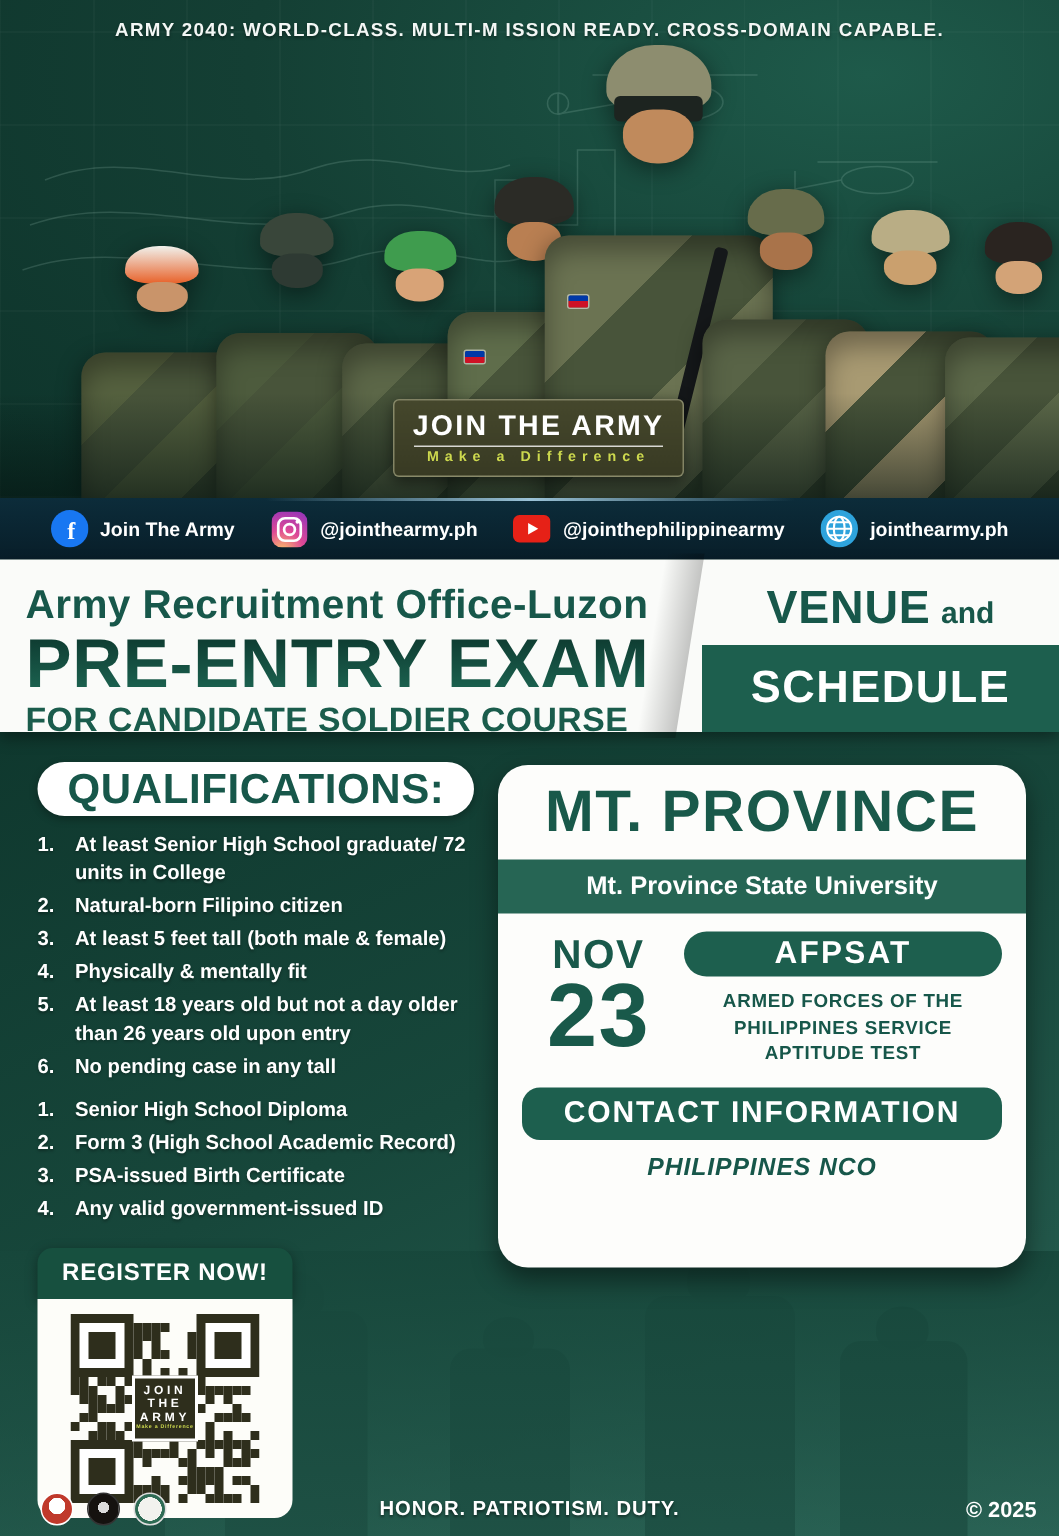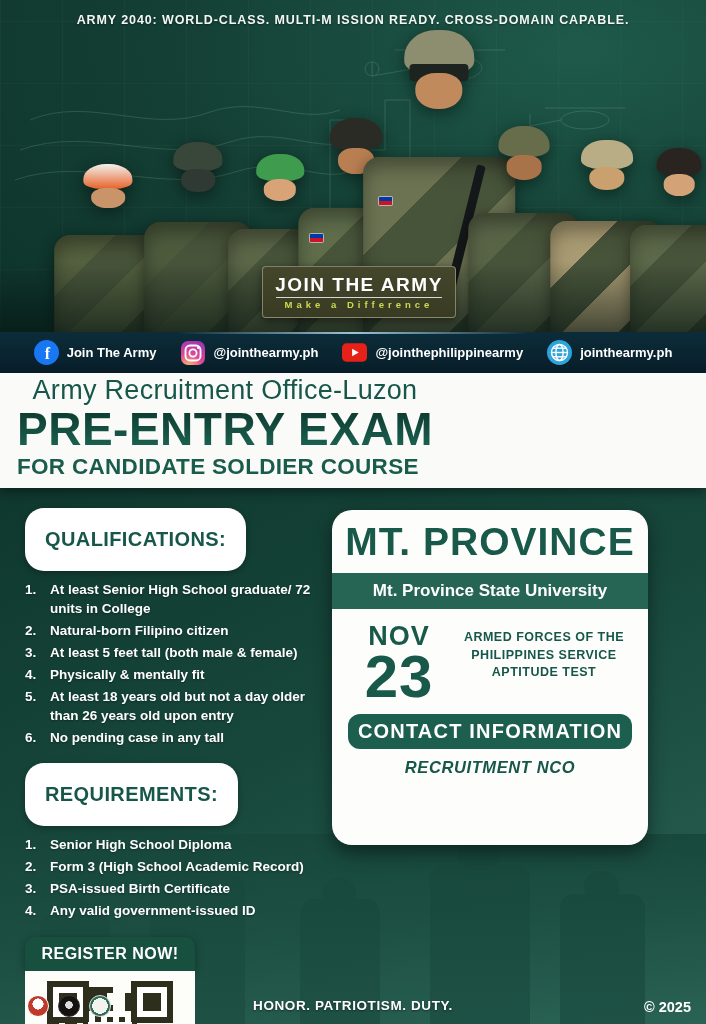--- a/index.html
+++ b/index.html
@@ -44,21 +44,21 @@
     display:flex;align-items:center;justify-content:center;gap:24px;}
   .social:before{content:"";position:absolute;top:0;left:25%;right:25%;height:2px;
     background:linear-gradient(90deg,transparent,#bfe9ff,transparent);opacity:.8;}
   .soc{display:flex;align-items:center;gap:8px;color:#fff;font-size:13px;font-weight:800;}
   .ic{width:25px;height:25px;display:flex;align-items:center;justify-content:center;flex:0 0 auto;}
 
   
   .titleband{position:absolute;top:373px;left:0;right:0;height:115px;background:#fafbf9;z-index:4;
     box-shadow:0 4px 10px rgba(0,0,0,.4);}
   .tb-left{position:absolute;left:17px;top:0;}
-  .tb1{font-size:27px;font-weight:400;color:#17574a;letter-spacing:.3px;margin-top:2px;text-align:center;}
+  .tb1{font-size:27px;font-weight:700;color:#17574a;letter-spacing:.3px;margin-top:15px;}
   .tb2{font-size:46px;font-weight:800;letter-spacing:.5px;line-height:1.04;
     background:linear-gradient(180deg,#0c352c,#1e6a56);-webkit-background-clip:text;background-clip:text;color:transparent;}
   .tb3{font-size:22.5px;font-weight:800;color:#1a5c4c;letter-spacing:.3px;}
   .tb-right{position:absolute;right:0;top:0;bottom:0;width:238px;}
   .diag{position:absolute;left:-34px;top:-4px;bottom:-4px;width:26px;transform:skewX(-9deg);
     background:linear-gradient(90deg,transparent,rgba(0,0,0,.22));}
   .venue-top{height:57px;display:flex;align-items:baseline;justify-content:center;padding-top:14px;box-sizing:border-box;}
   .venue-top .big{font-size:31px;font-weight:800;color:#17574a;letter-spacing:.5px;}
   .venue-top .small{font-size:20px;font-weight:700;color:#17574a;margin-left:7px;}
   .schedule-box{position:absolute;left:0;right:0;top:57px;bottom:0;background:#1d5f4e;
@@ -68,38 +68,38 @@
   .bodyarea{position:absolute;top:488px;left:0;right:0;bottom:0;
     background:linear-gradient(155deg,#0f382e 0%,#17473b 45%,#2a6355 100%);}
   .photo{position:absolute;left:0;right:0;bottom:0;height:190px;overflow:hidden;
     background:linear-gradient(180deg,#1c5347 0%,#2d6optimize859 100%);}
   .photo .sil{position:absolute;background:#16443a;border-radius:14px 14px 0 0;opacity:.85;}
   .photo .sh{position:absolute;background:#16443a;border-radius:50% 50% 40% 40%;opacity:.85;}
   .photo .ov{position:absolute;inset:0;background:linear-gradient(180deg,rgba(23,71,59,.9),rgba(42,99,85,.35));}
 
   .leftcol{position:absolute;left:25px;top:20px;width:310px;z-index:3;}
   .pill-white{display:inline-block;background:#fff;color:#17574a;font-weight:800;
-    border-radius:19px;padding:20px 20px;font-size:20px;letter-spacing:.4px;box-shadow:0 2px 6px rgba(0,0,0,.3);}
+    border-radius:19px;padding:2px 20px;font-size:28px;letter-spacing:.4px;box-shadow:0 2px 6px rgba(0,0,0,.3);}
   ol.plist{list-style:none;margin:10px 0 0;padding:0;counter-reset:n;color:#fff;}
   ol.plist li{display:grid;grid-template-columns:25px 1fr;font-size:13.5px;font-weight:800;
     line-height:1.38;margin-bottom:3.5px;counter-increment:n;text-shadow:0 1px 2px rgba(0,0,0,.35);}
   ol.plist li:before{content:counter(n) ".";}
   .req{margin-top:15px;}
   .register{margin-top:16px;width:170px;}
   .reg-head{background:#17503f;border-radius:10px 10px 0 0;color:#fff;font-weight:800;font-size:16px;
     letter-spacing:.5px;text-align:center;padding:8px 0;box-shadow:0 2px 8px rgba(0,0,0,.35);}
   .qr-box{background:#fdfdf9;border-radius:0 0 12px 12px;padding:10px;display:flex;justify-content:center;}
   .qr-wrap{position:relative;width:126px;height:126px;}
   .qr-logo{position:absolute;left:50%;top:50%;transform:translate(-50%,-50%);width:40px;height:40px;
     background:#2e2e1c;border:2px solid #fff;display:flex;flex-direction:column;align-items:center;justify-content:center;}
   .qr-logo span{color:#fff;font-weight:800;font-size:8px;letter-spacing:2.5px;line-height:1.1;}
   .qr-logo .sub{color:#cdd94e;font-size:3.5px;letter-spacing:.5px;}
 
   
-  .card{position:absolute;left:332px;top:22px;width:316px;height:335px;background:#fdfdfb;z-index:3;
+  .card{position:absolute;left:332px;top:22px;width:352px;height:335px;background:#fdfdfb;z-index:3;
     border-radius:20px;box-shadow:0 8px 18px rgba(0,0,0,.45);overflow:hidden;text-align:center;}
   .venue-title{margin-top:10px;font-size:39px;font-weight:800;color:#19594a;letter-spacing:1px;}
   .venue-band{margin-top:9px;background:#266554;color:#fff;font-weight:800;font-size:17px;
     line-height:1.3;padding:7px 0;}
   .sched-row{display:flex;align-items:flex-start;padding:12px 16px 0 18px;}
   .date{width:98px;color:#19594a;text-align:center;}
   .date .nov{font-size:27px;font-weight:800;letter-spacing:1px;}
   .date .day{font-size:60px;font-weight:800;line-height:.82;letter-spacing:1px;}
   .exam{flex:1;padding-left:8px;}
   .afpsat{background:#1d5f4e;color:#fff;border-radius:16px;font-size:21px;font-weight:800;
@@ -259,20 +259,28 @@
       <span>jointhearmy.ph</span>
     </div>
   </div>
 
   <div class="titleband">
     <div class="tb-left">
       <div class="tb1">Army Recruitment Office-Luzon</div>
       <div class="tb2">PRE-ENTRY EXAM</div>
       <div class="tb3">FOR CANDIDATE SOLDIER COURSE</div>
     </div>
+    <div class="tb-right">
+      <div class="diag"></div>
+      <div class="venue-top">
+        <span class="big">VENUE</span>
+        <span class="small">and</span>
+      </div>
+      <div class="schedule-box">SCHEDULE</div>
+    </div>
   </div>
 
   <div class="bodyarea">
     <div class="photo" id="photo">
         <div class="sh" style="left: 583.8px; bottom: 124px; width: 35.7px; height: 28.9px;"></div>
         <div class="sil" style="left: 560px; bottom: 0px; width: 85px; height: 130px;"></div>
         <div class="sh" style="left: 458px; bottom: 154px; width: 42px; height: 34px;"></div>
         <div class="sil" style="left: 430px; bottom: 0px; width: 100px; height: 160px;"></div>
         <div class="sh" style="left: 322.4px; bottom: 119px; width: 33.6px; height: 27.2px;"></div>
         <div class="sil" style="left: 300px; bottom: 0px; width: 80px; height: 125px;"></div>
@@ -287,23 +295,20 @@
       <span class="pill-white">QUALIFICATIONS:</span>
       <ol class="plist">
           <li>At least Senior High School graduate/ 72 units in College</li>
           <li>Natural-born Filipino citizen</li>
           <li>At least 5 feet tall (both male &amp; female)</li>
           <li>Physically &amp; mentally fit</li>
           <li>At least 18 years old but not a day older than 26 years old upon entry</li>
           <li>No pending case in any tall</li>
         </ol>
 
-      <div class="req">
-        <span class="pill-white">REQUIREMENTS:</span>
-      </div>
       <ol class="plist">
           <li>Senior High School Diploma</li>
           <li>Form 3 (High School Academic Record)</li>
           <li>PSA-issued Birth Certificate</li>
           <li>Any valid government-issued ID</li>
         </ol>
 
       <div class="register">
         <div class="reg-head">REGISTER NOW!</div>
         <div class="qr-box">
@@ -454,25 +459,26 @@
       <div class="venue-title">MT. PROVINCE</div>
       <div class="venue-band">
         <div>Mt. Province State University</div>
       </div>
       <div class="sched-row">
         <div class="date">
           <div class="nov">NOV</div>
           <div class="day">23</div>
         </div>
         <div class="exam">
+          <div class="afpsat">AFPSAT</div>
           <div class="examfull">ARMED FORCES OF THE PHILIPPINES SERVICE APTITUDE TEST</div>
         </div>
       </div>
       <div class="contact-pill">CONTACT INFORMATION</div>
-      <div class="contact-name">RECRUITMENT NCO</div>
+      <div class="contact-name">PHILIPPINES NCO</div>
     </div>
 
     <div class="seals">
       <div class="seal seal1"></div>
       <div class="seal seal2"></div>
       <div class="seal seal3"></div>
     </div>
     <div class="motto">HONOR. PATRIOTISM. DUTY.</div>
     <div class="copyright">© 2025</div>
   </div>

